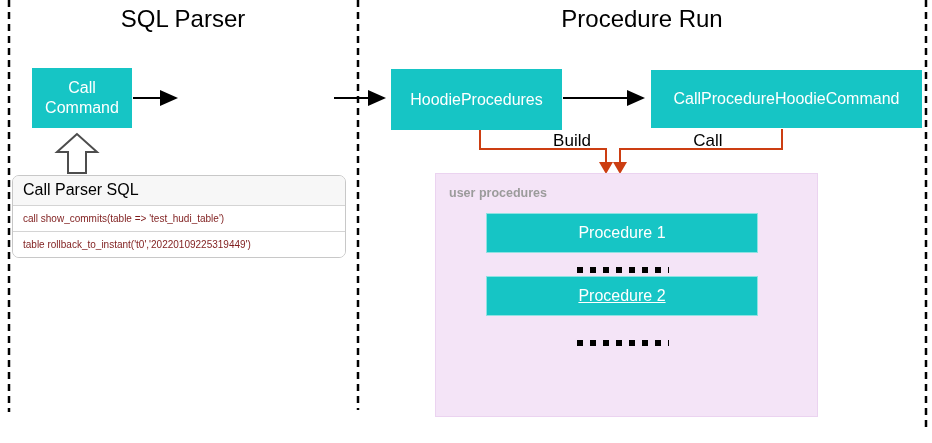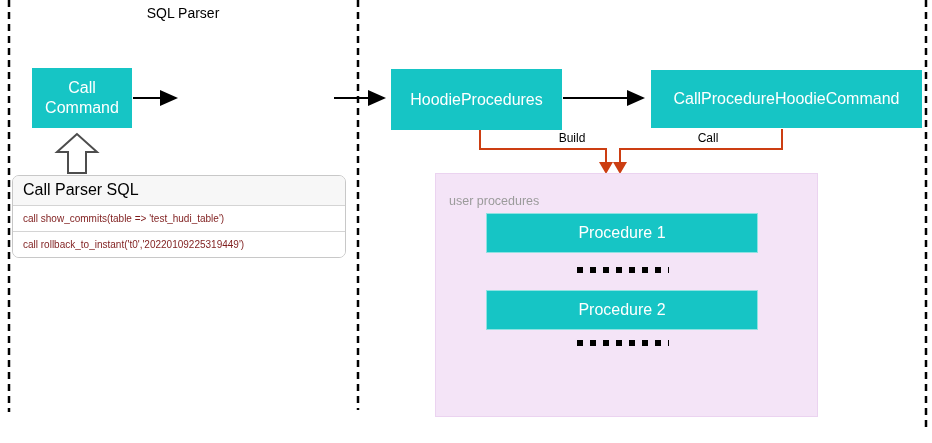--- a/index.html
+++ b/index.html
@@ -17,42 +17,42 @@
   .wires {
     position: absolute;
     left: 0; top: 0;
     width: 932px; height: 443px;
     pointer-events: none;
   }
 
   .section-title {
     position: absolute;
     top: 5px;
-    font-size: 14px;
+    font-size: 24px;
     color: #000000;
     text-align: center;
     white-space: nowrap;
   }
 
   .node {
     position: absolute;
     background: #16C5C5;
     color: #ffffff;
     display: flex;
     align-items: center;
     justify-content: center;
     text-align: center;
     font-size: 16px;
     line-height: 1.25;
     white-space: pre-line;
   }
 
   .edge-label {
     position: absolute;
-    font-size: 12px;
+    font-size: 17px;
     color: #000000;
     text-align: center;
     width: 70px;
     white-space: nowrap;
   }
 
   .sql-table {
     position: absolute;
     left: 12px;
     top: 175px;
@@ -83,23 +83,24 @@
     left: 435px;
     top: 173px;
     width: 383px;
     height: 244px;
     background: #F4E4F7;
     border: 1px solid #EBD3F0;
   }
   .panel-label {
     position: absolute;
     left: 13px;
-    top: 20px;
+    top: 12px;
     font-size: 12.5px;
     color: #9B9B9B;
+    font-weight: bold;
   }
   .proc {
     position: absolute;
     left: 50px;
     width: 272px;
     height: 40px;
     background: #16C5C5;
     border: 1px solid #8FE2E2;
     color: #ffffff;
     font-size: 16px;
@@ -138,42 +139,43 @@
 
     <path d="M 480 130 L 480 149 L 606 149 L 606 163" fill="none" stroke="#CC3E12" stroke-width="2"></path>
     <polygon points="599,162 613,162 606,174" fill="#CC3E12"></polygon>
     <path d="M 782 129 L 782 149 L 620 149 L 620 163" fill="none" stroke="#CC3E12" stroke-width="2"></path>
     <polygon points="613,162 627,162 620,174" fill="#CC3E12"></polygon>
 
     <polygon points="77,134 57,152 68,152 68,173 86,173 86,152 97,152" fill="#ffffff" stroke="#4D4D4D" stroke-width="2" stroke-linejoin="miter"></polygon>
   </svg>
 
   <div class="section-title" style="left:103px; width:160px;">SQL Parser</div>
+  <div class="section-title" style="left:552px; width:180px;">Procedure Run</div>
 
   <div class="node" style="left:32px; top:68px; width:100px; height:60px;">Call
 Command</div>
 
   <div class="sql-table">
     <div class="hdr">Call Parser SQL</div>
     <div class="row">call show_commits(table =&gt; 'test_hudi_table')</div>
-    <div class="row">call rollback_to_instant('t0','20220109225319449')</div>
+    <div class="row">table rollback_to_instant('t0','20220109225319449')</div>
   </div>
 
   <div class="node" style="left:391px; top:69px; width:171px; height:61px;">HoodieProcedures</div>
   <div class="node" style="left:651px; top:70px; width:271px; height:58px;">CallProcedureHoodieCommand</div>
 
   <div class="edge-label" style="left:537px; top:131px;">Build</div>
   <div class="edge-label" style="left:673px; top:131px;">Call</div>
 
   <div class="panel">
     <div class="panel-label">user procedures</div>
 
     <div class="proc" style="top:39px;">Procedure 1</div>
 
     <div class="dots" style="top:93px;"></div>
 
-    <div class="proc" style="top:116px;">Procedure 2</div>
+    <div class="proc" style="top:102px;text-decoration:underline;">Procedure 2</div>
 
     <div class="dots" style="top:166px;"></div>
 
   </div>
 
 </div>
 
 </body></html>

